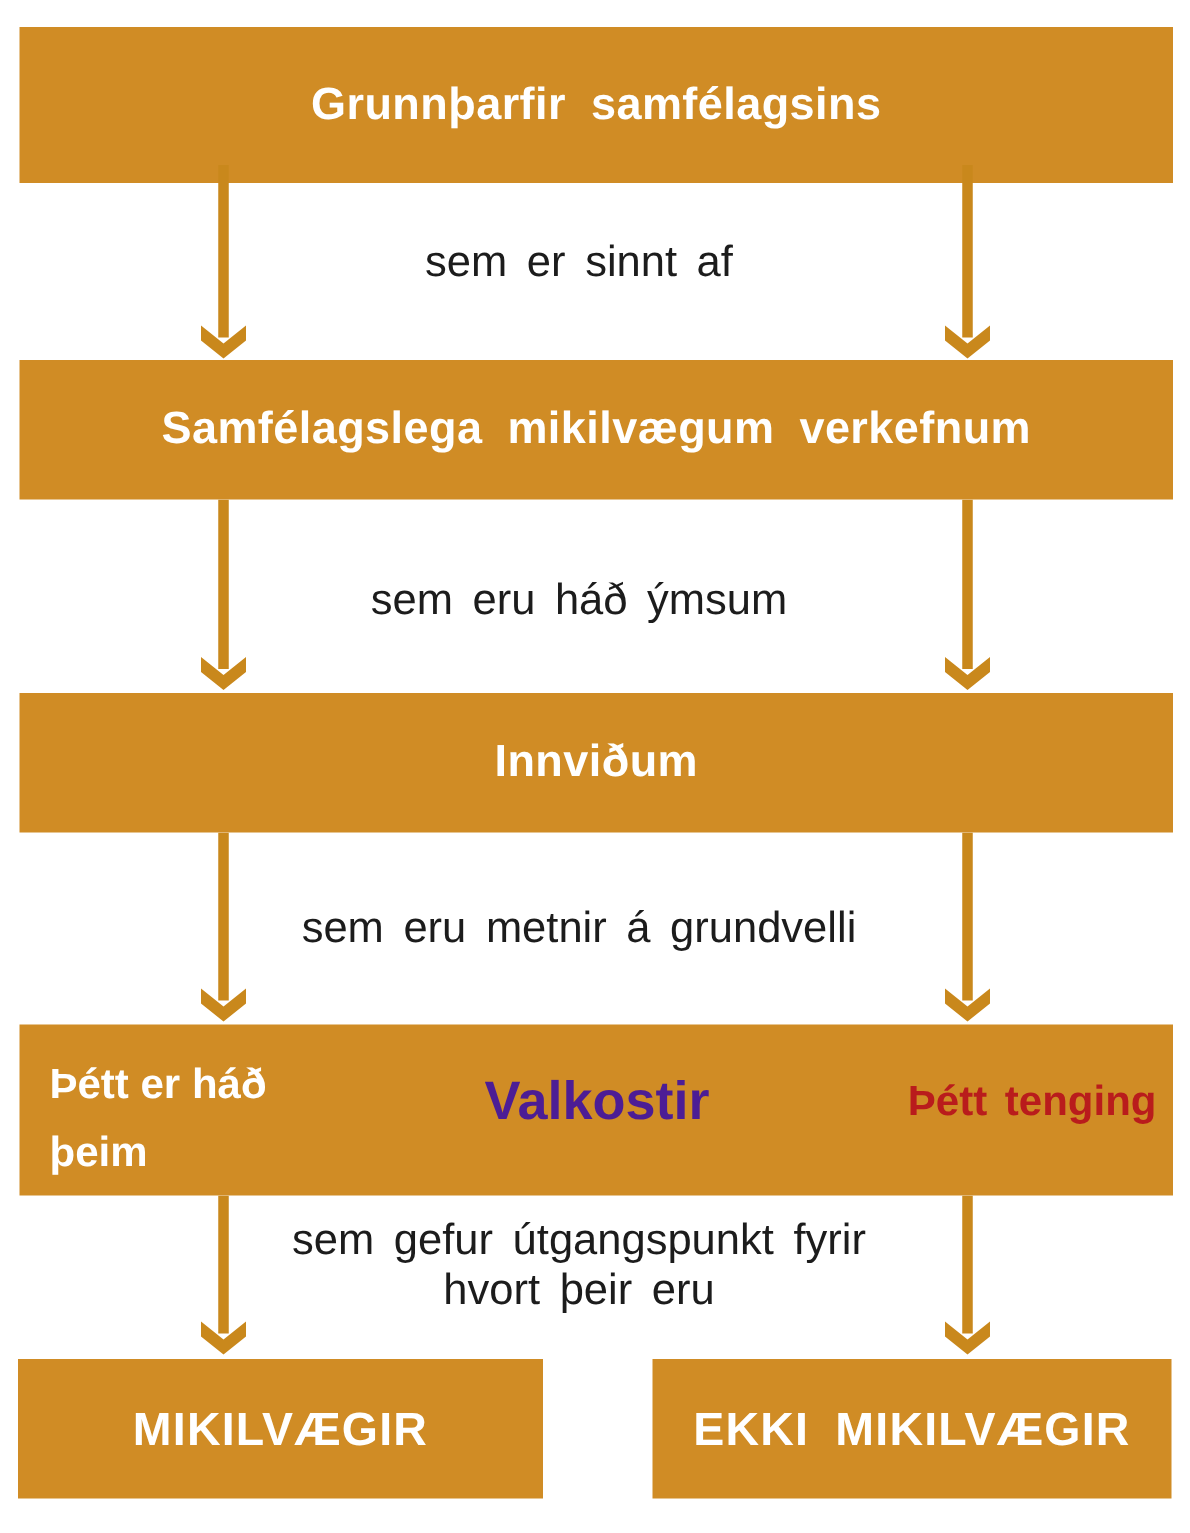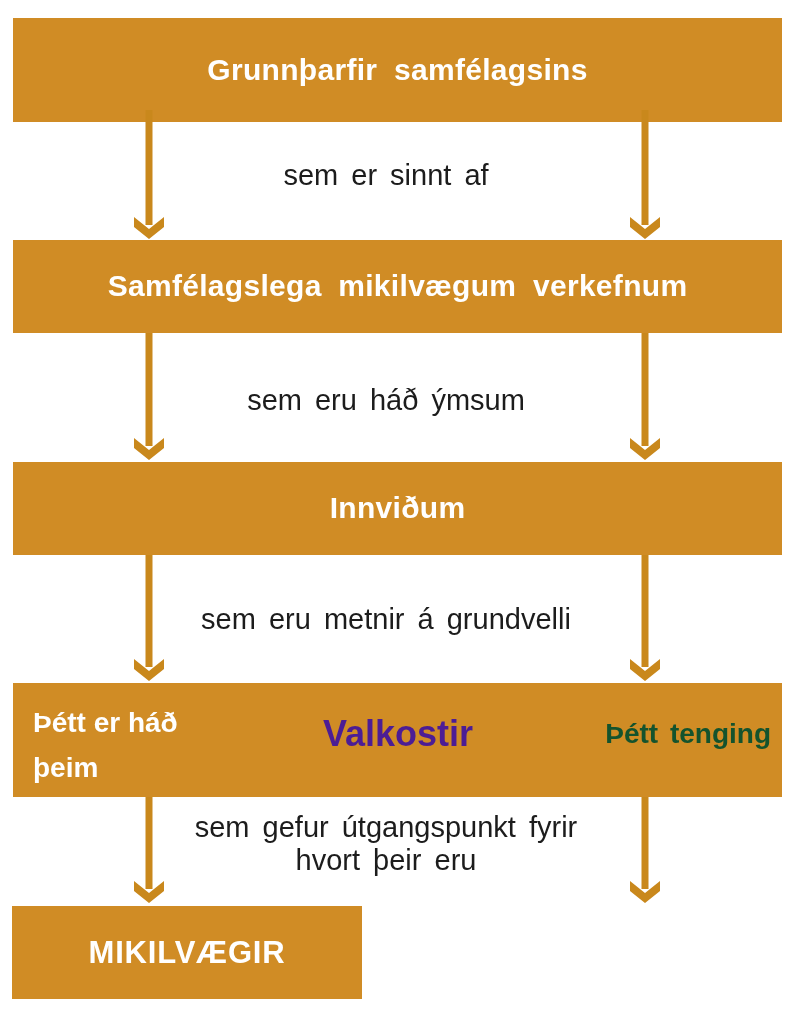--- a/index.html
+++ b/index.html
@@ -54,21 +54,21 @@
     transform:translateX(-50%);
     color:#4c1d95;
     font-weight:700;
     font-size:36px;
     line-height:34px;
     white-space:nowrap;
   }
   .n4-right {
     position:absolute;
     right:22px; top:717px;
-    color:#14532d;
+    color:#b91c1c;
     font-weight:700;
     font-size:28px;
     line-height:34px;
     white-space:nowrap;
     word-spacing:4px;
   }
 
   .connector-label {
     position:absolute;
     left:0; width:772px;
@@ -150,14 +150,17 @@
     <polygon points="3,84 18,96 33,84 33,94 18,106 3,94" fill="#C9881C"></polygon>
   </svg>
 
   <div class="connector-label c4">
     <div class="c4-inner">sem gefur útgangspunkt fyrir hvort þeir eru</div>
   </div>
 
   <div class="node node5a">
     <span class="node-title">MIKILVÆGIR</span>
   </div>
+  <div class="node node5b">
+    <span class="node-title">EKKI MIKILVÆGIR</span>
+  </div>
 
 </div>
 
 </body></html>

